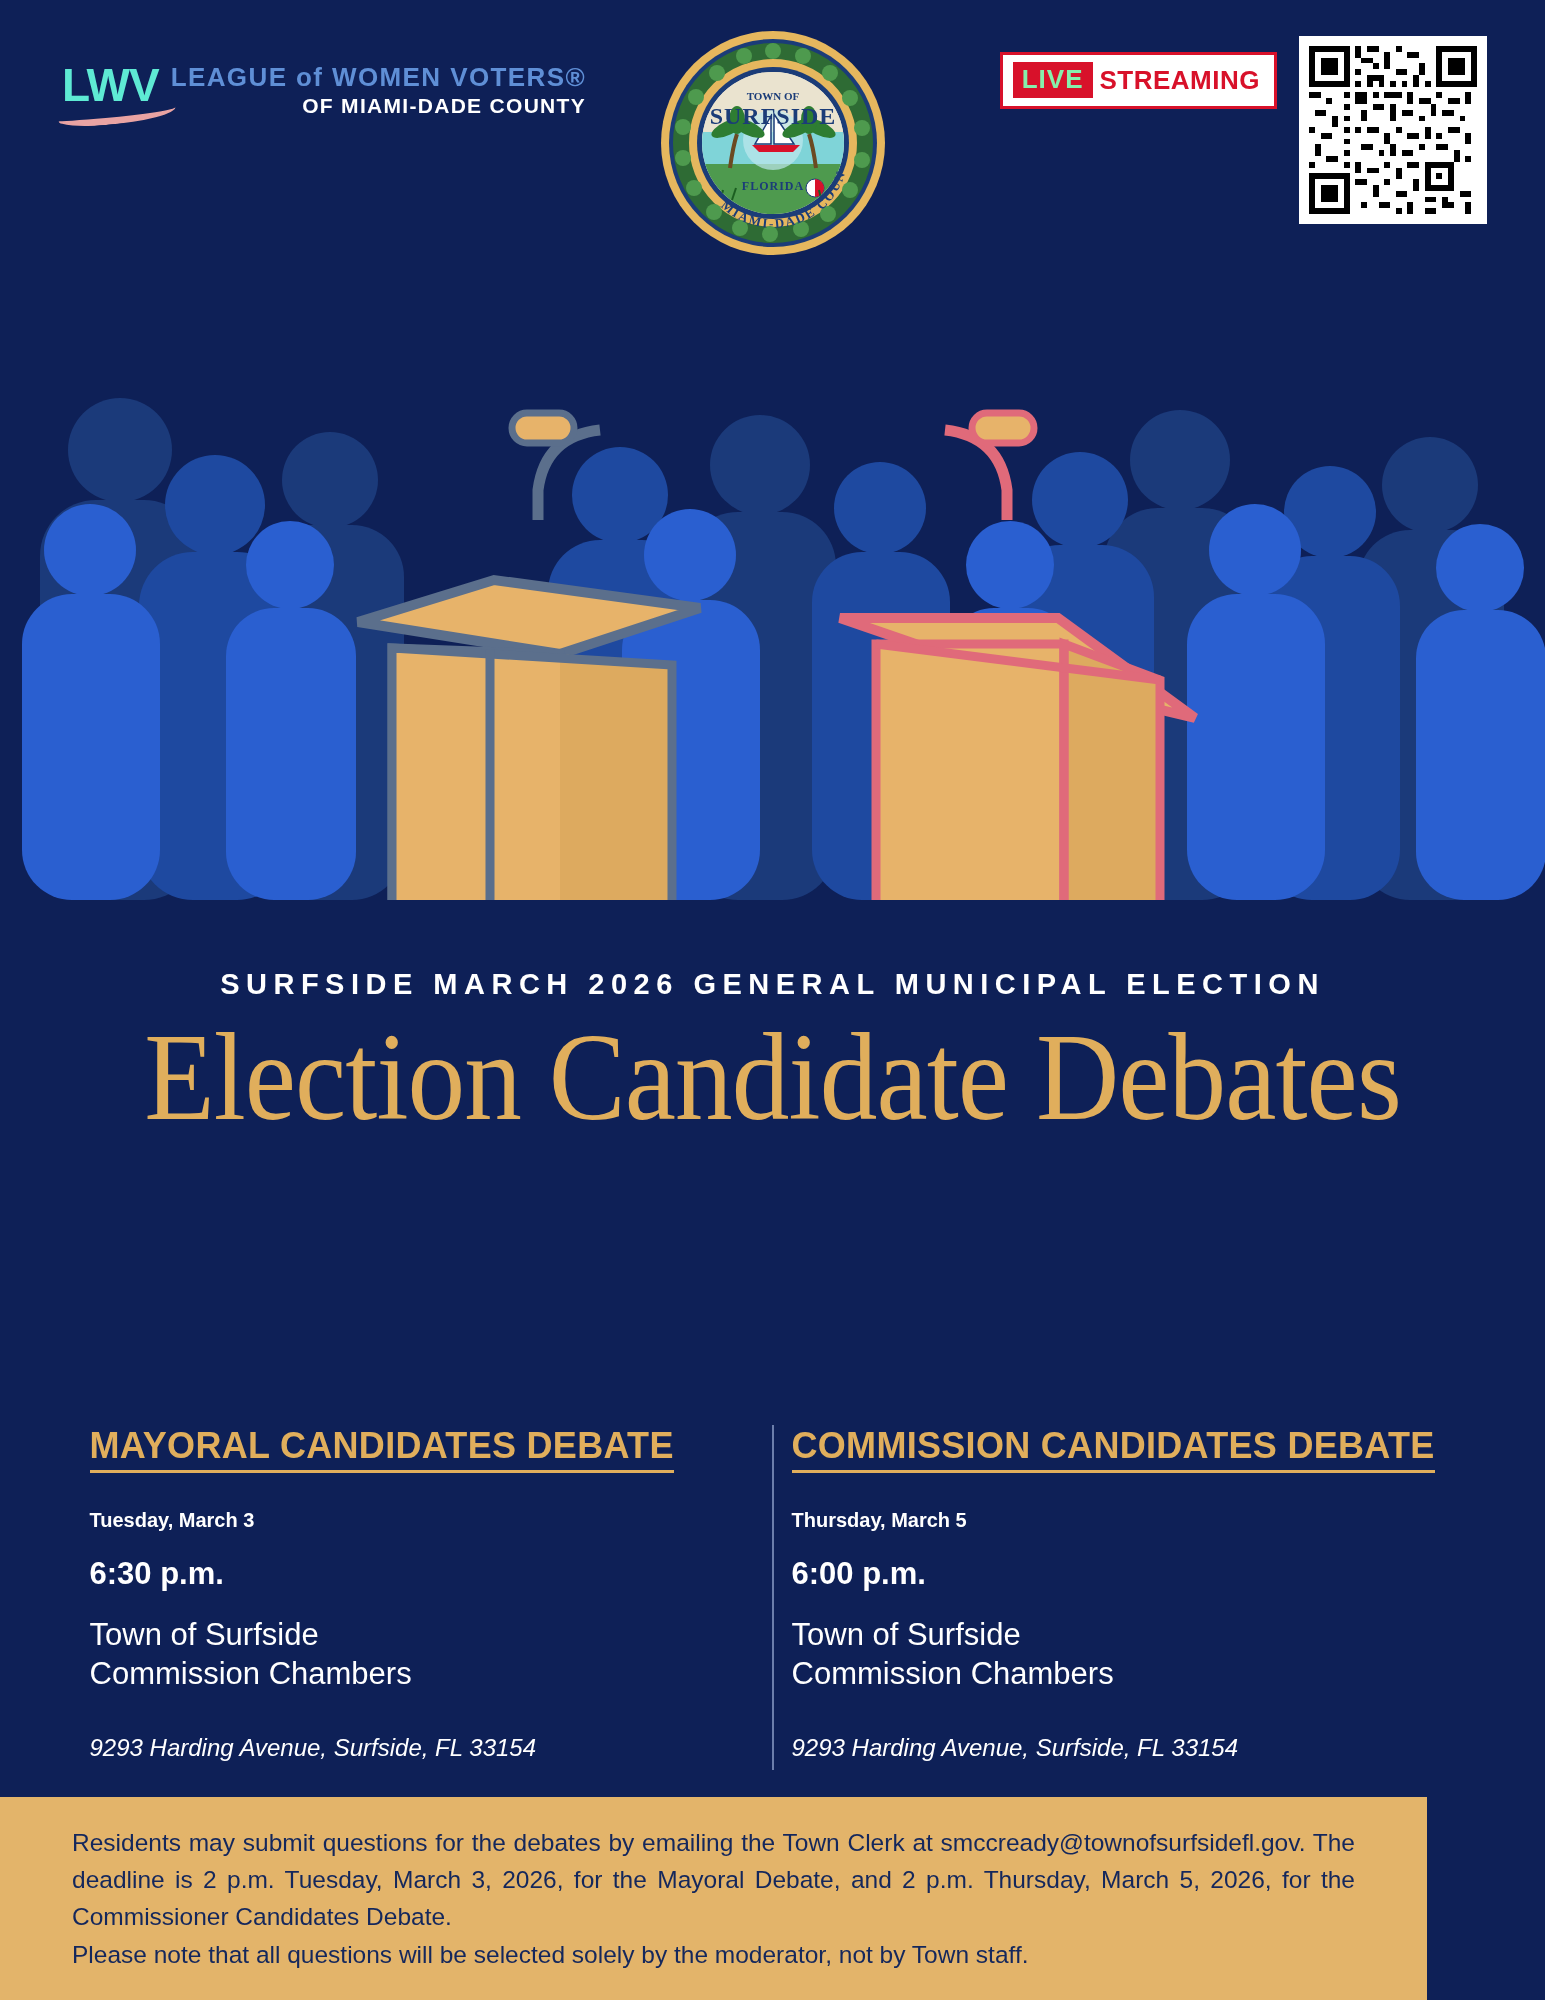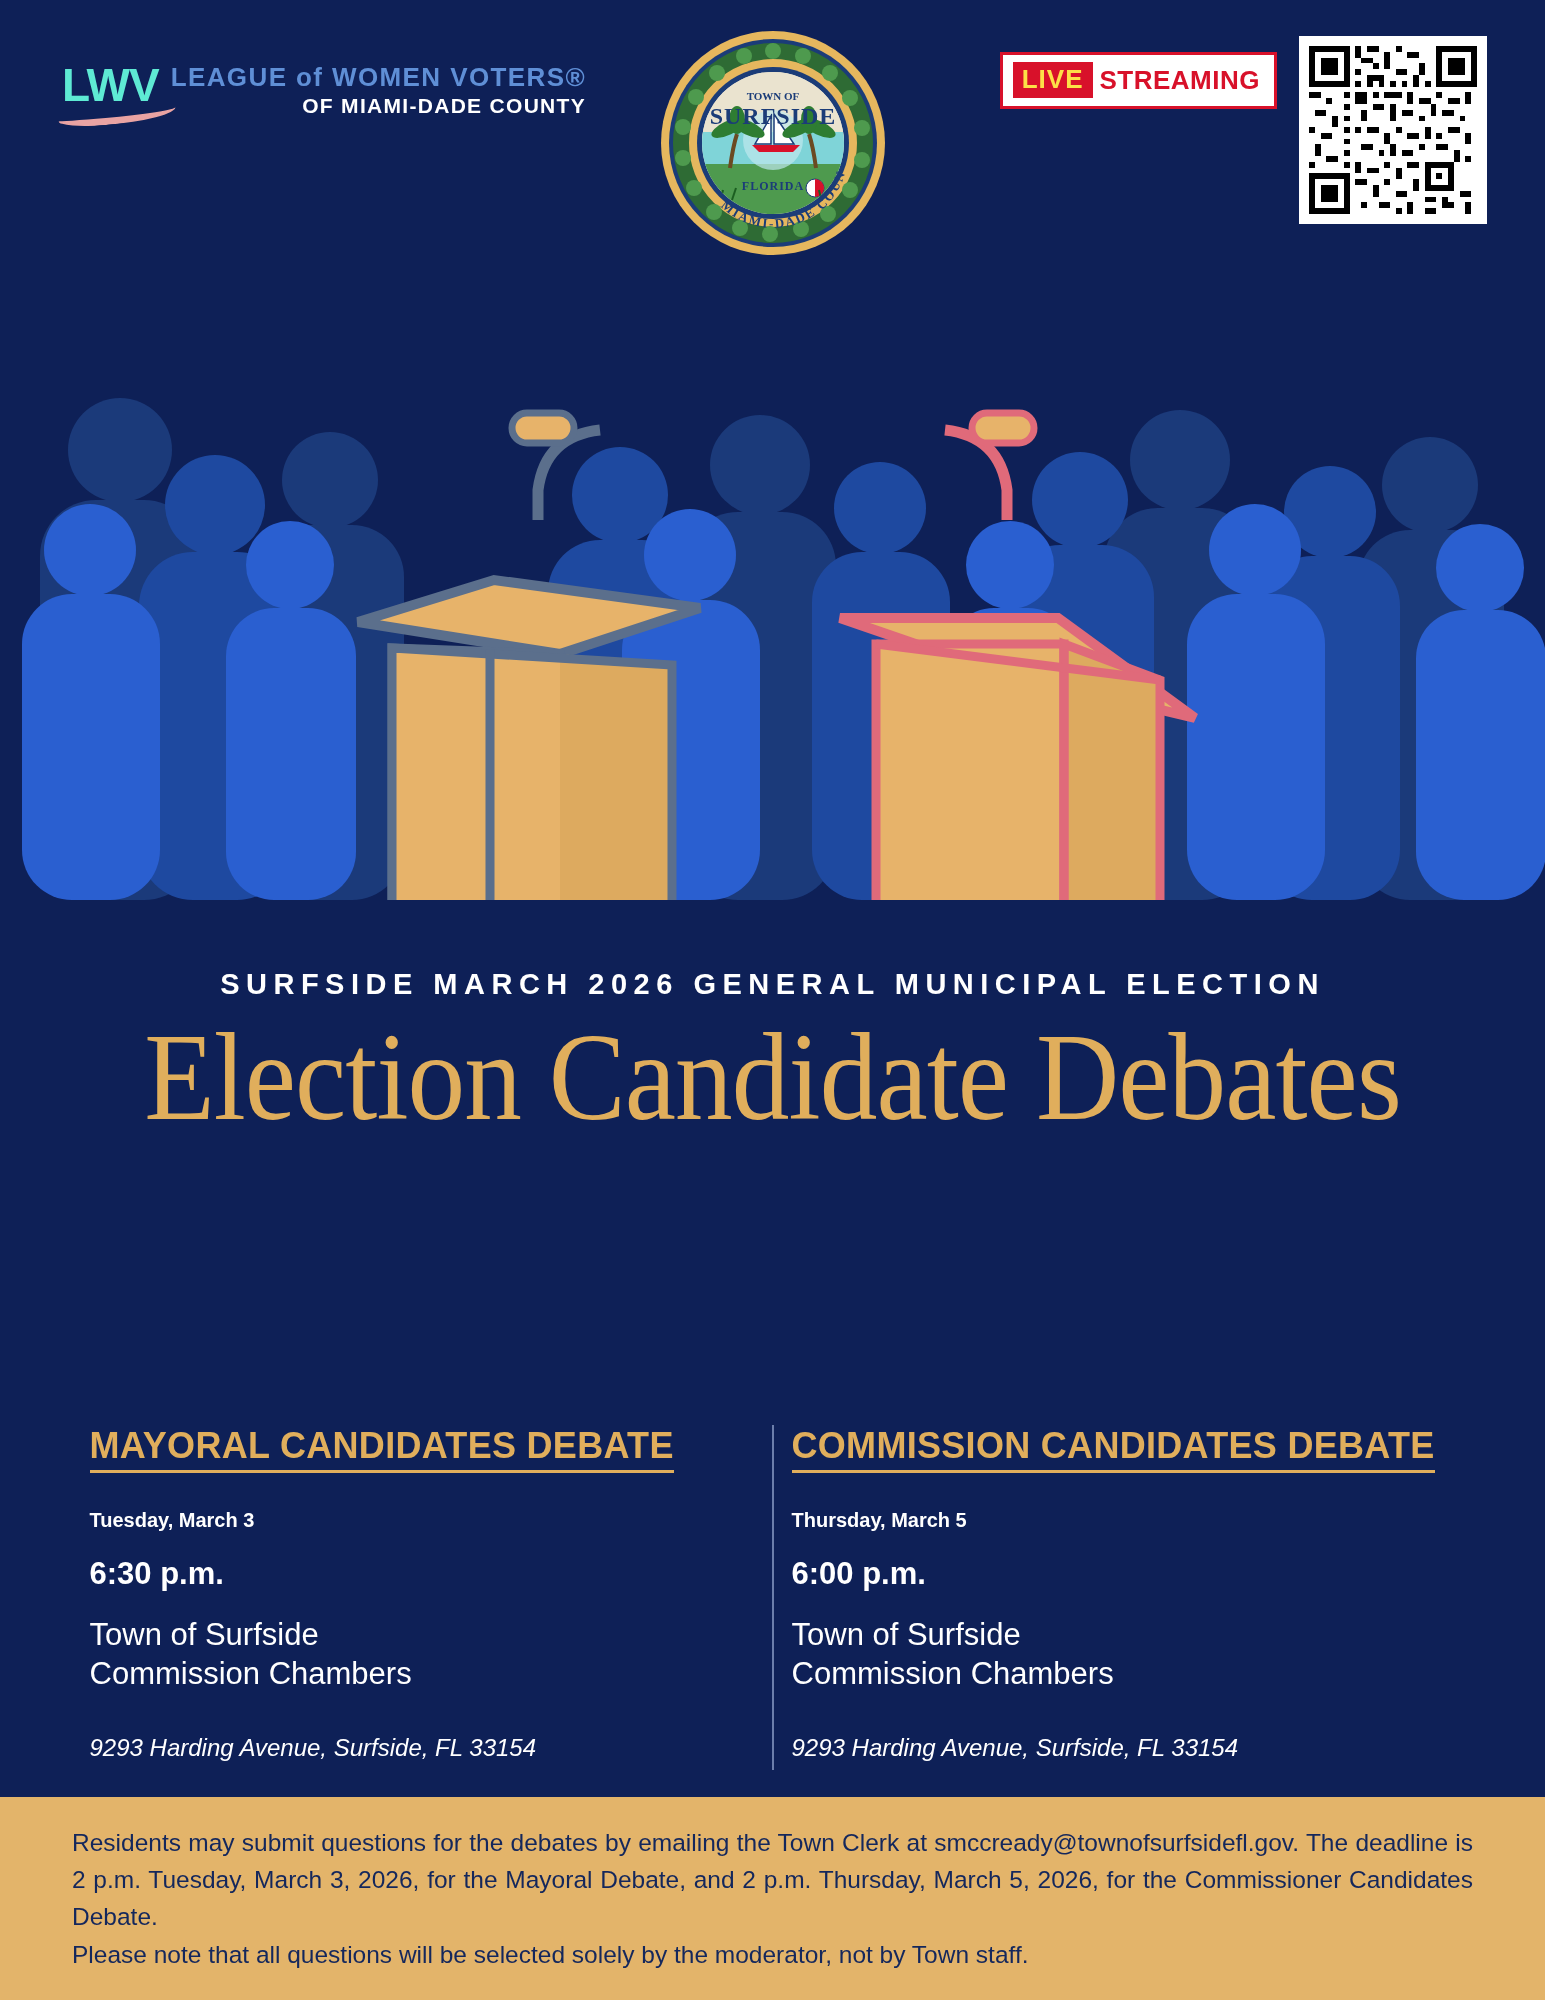--- a/index.html
+++ b/index.html
@@ -61,21 +61,21 @@
 
   
   .live-badge {
     position: absolute; right: 268px; top: 52px;
     background: #ffffff;
     border: 3px solid #d8112a;
     padding: 7px 14px 8px 10px;
     display: flex; align-items: center; gap: 7px;
   }
   .live-pill {
-    background: #d8112a; color: #fde047;
+    background: #d8112a; color: #86efac;
     font-weight: bold; font-size: 26px;
     letter-spacing: 1px;
     padding: 2px 9px 3px;
   }
   .streaming-txt {
     color: #d8112a; font-weight: bold; font-size: 26px;
     letter-spacing: 0.5px;
   }
 
   
@@ -157,21 +157,21 @@
   .col .venue {
     color: #ffffff; font-size: 31px; font-weight: normal;
     line-height: 1.25; margin-bottom: 40px;
   }
   .col .addr {
     color: #ffffff; font-size: 24px; font-style: italic;
   }
 
   
   .footer {
-    position: absolute; left: 0; bottom: 0; width: 1545px;
+    position: absolute; left: 0; bottom: 0; width: 1427px;
     background: #e3b46a;
     padding: 28px 72px 26px;
   }
   .footer p {
     color: #14275c;
     font-size: 24.5px;
     line-height: 1.5;
     text-align: justify;
   }
   .footer p.last { text-align: left; margin-top: 2px; }

